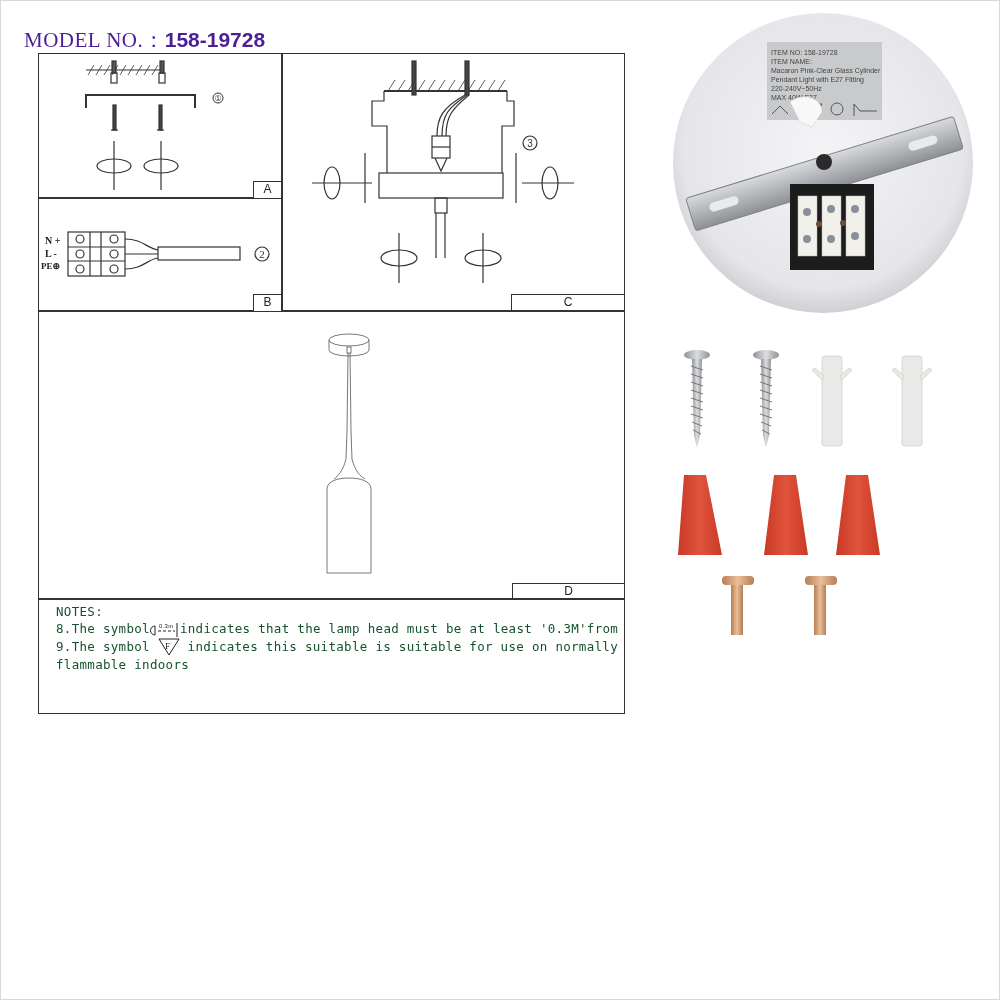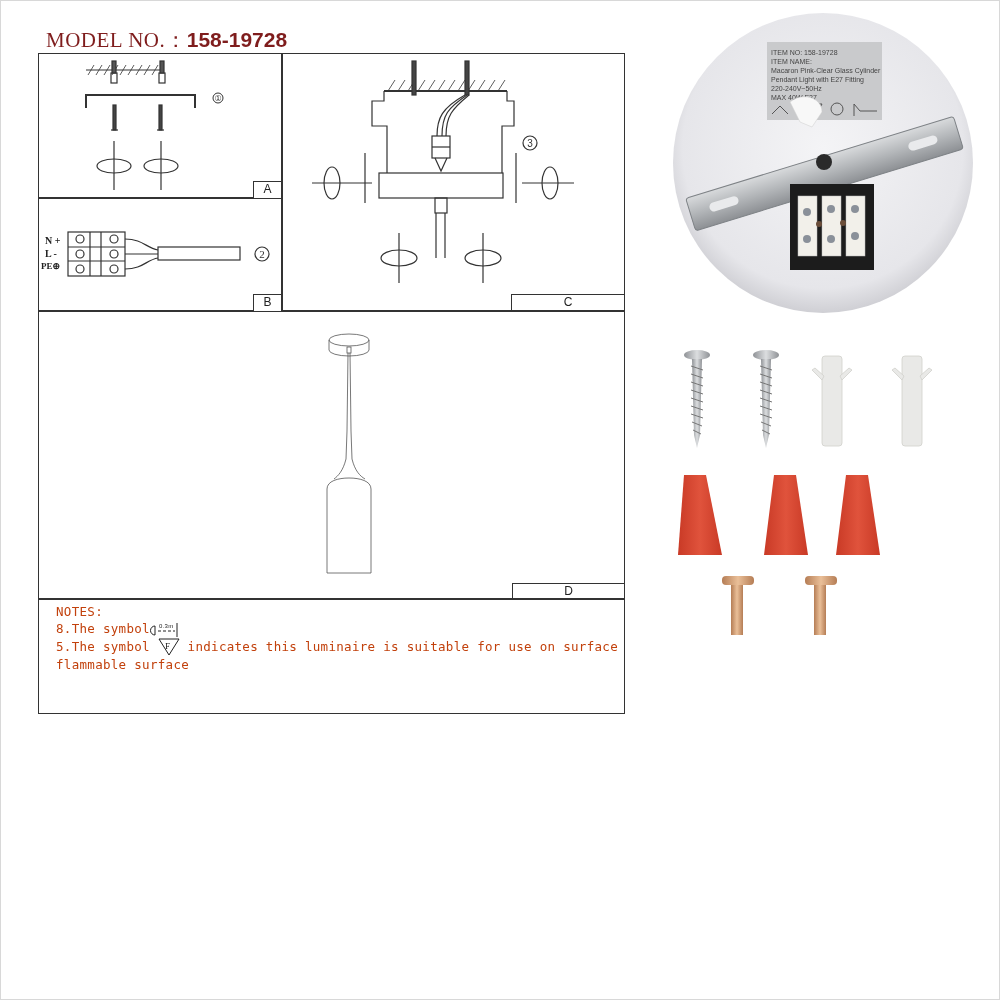--- a/index.html
+++ b/index.html
@@ -1,24 +1,24 @@
 <!DOCTYPE html>
 <html><head>
   <meta charset="utf-8">
   <style>
     html, body { margin:0; padding:0; }
     body { width:1000px; height:1000px; background:#ffffff; position:relative; overflow:hidden; font-family:"DejaVu Sans Mono", monospace; color:#111; }
     .page-border { position:absolute; left:0; top:0; width:998px; height:998px; border:1px solid #d8d8d8; }
-    .model { position:absolute; left:46px; top:26px; font-family:"Liberation Serif", serif; font-size:21px; letter-spacing:0.5px; color:#7f1d1d; }
+    .model { position:absolute; left:24px; top:26px; font-family:"Liberation Serif", serif; font-size:21px; letter-spacing:0.5px; color:#4c1d95; }
     .model .num { font-family:"Liberation Sans", sans-serif; font-size:21px; font-weight:bold; letter-spacing:0; }
     .frame { position:absolute; left:38px; top:53px; width:587px; height:661px; border:1.5px solid #333; box-sizing:border-box; }
     .hline, .vline { position:absolute; background:#333; }
     .tag { position:absolute; border:1.5px solid #333; background:#fff; box-sizing:border-box; font-family:"Liberation Sans", sans-serif; font-size:12px; text-align:center; line-height:15px; color:#222; }
     svg { position:absolute; overflow:visible; }
-    .notes { position:absolute; left:56px; top:603px; font-size:12.5px; line-height:17px; color:#c2410c; letter-spacing:0.3px; }
+    .notes { position:absolute; left:56px; top:603px; font-size:12.5px; line-height:17px; color:#14532d; letter-spacing:0.3px; }
     .notes div { white-space:nowrap; }
     .sym { display:inline-block; vertical-align:middle; }
   </style>
 </head>
 <body>
 
 <div class="page-border"></div>
 
 <div class="model">
   <span>MODEL NO.：</span><span class="num">158-19728</span>
@@ -154,29 +154,29 @@
 
 <div class="notes">
   <div>NOTES:</div>
   <div>
     <span>8.The symbol</span><svg class="sym" style="position:relative;" width="30" height="16" viewBox="0 0 30 16">
         <path d="M5,4 A4,4 0 0 0 5,13" stroke="#222" fill="none"></path>
         <line x1="5" y1="4" x2="5" y2="13" stroke="#222"></line>
         <line x1="8" y1="9" x2="25" y2="9" stroke="#222" stroke-dasharray="3,2"></line>
         <line x1="27" y1="1" x2="27" y2="15" stroke="#222"></line>
         <text x="9" y="6" font-size="6" fill="#222" font-family="Liberation Sans, sans-serif">0.3m</text>
-      </svg>
+      </svg><span>indicates that the lamp head must be at least '0.3M'from</span>
   </div>
   <div>
-    <span>5.The symbol</span> <svg class="sym" style="position:relative;" width="22" height="18" viewBox="0 0 22 18">
+    <span>9.The symbol</span> <svg class="sym" style="position:relative;" width="22" height="18" viewBox="0 0 22 18">
         <path d="M1,1 L21,1 L11,17 Z" stroke="#222" fill="none"></path>
         <text x="7" y="11" font-size="9" fill="#222" font-family="Liberation Serif, serif">F</text>
-      </svg> <span>indicates this luminaire is suitable for use on surface</span>
+      </svg> <span>indicates this suitable is suitable for use on normally</span>
   </div>
-  <div>flammable surface</div>
+  <div>flammable indoors</div>
 </div>
 
 <svg style="left:672px;top:12px;" width="302" height="302" viewBox="0 0 302 302">
   <defs>
     <radialGradient id="plate" cx="50%" cy="45%" r="55%">
       <stop offset="0%" stop-color="#f4f4f6"></stop>
         <stop offset="85%" stop-color="#e6e6ea"></stop>
         <stop offset="100%" stop-color="#cfcfd4"></stop>
     </radialGradient>
     <linearGradient id="steel" x1="0" y1="0" x2="0" y2="1">

